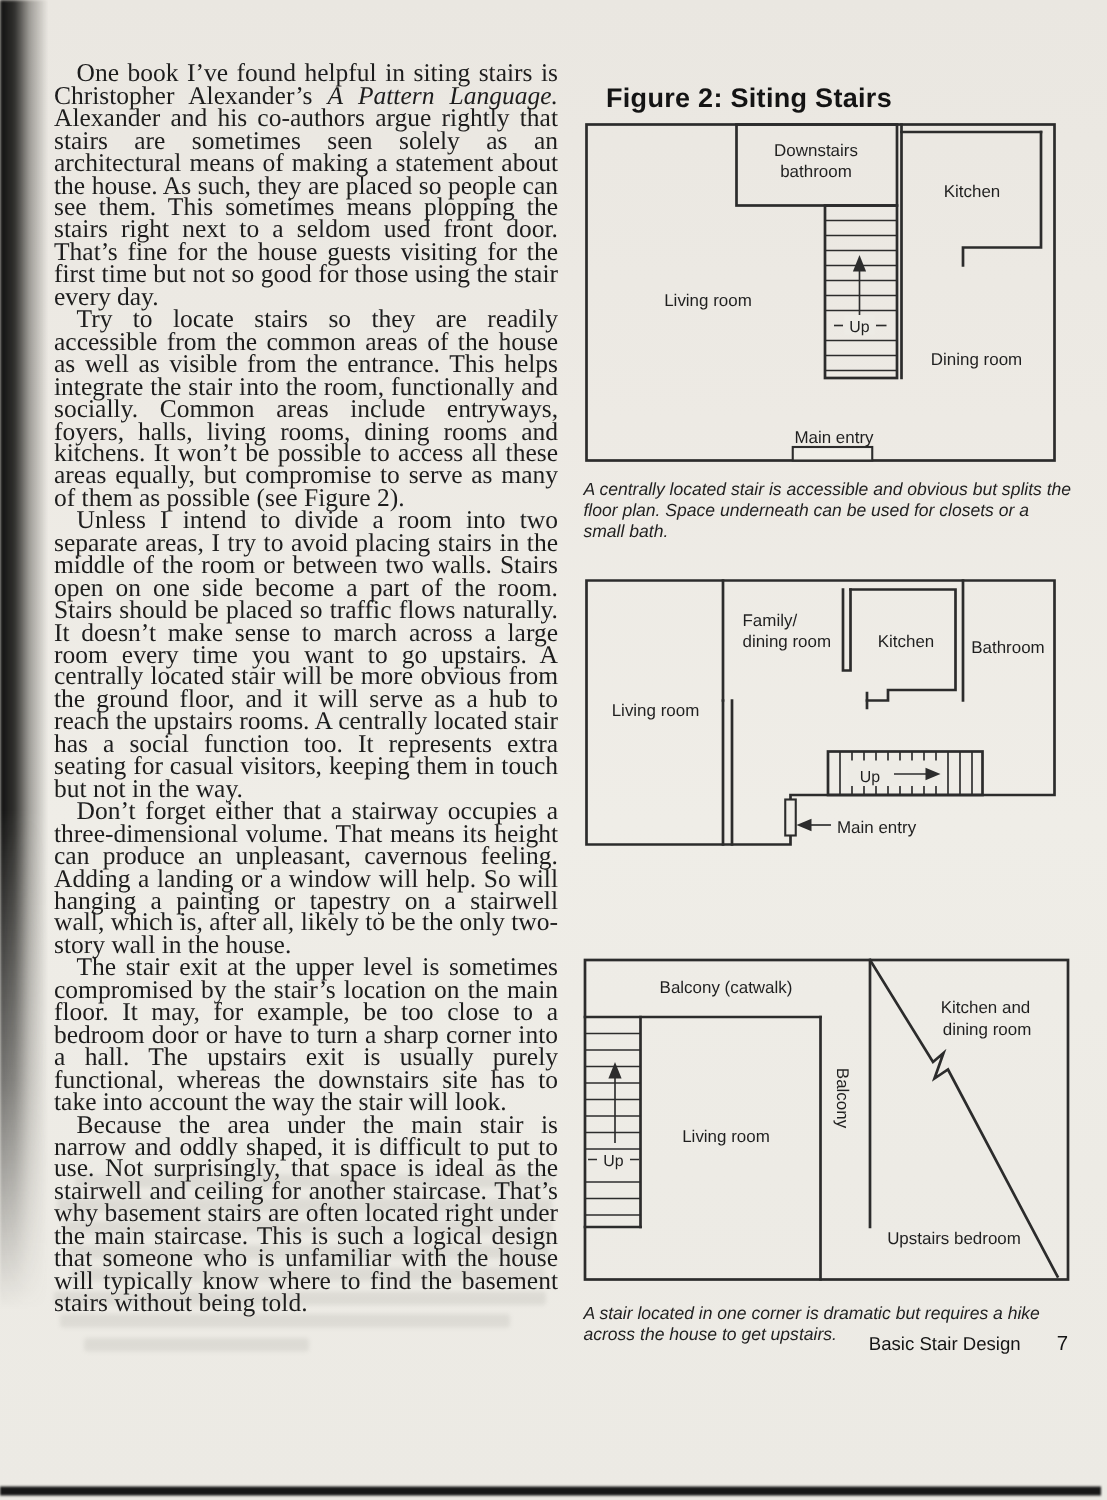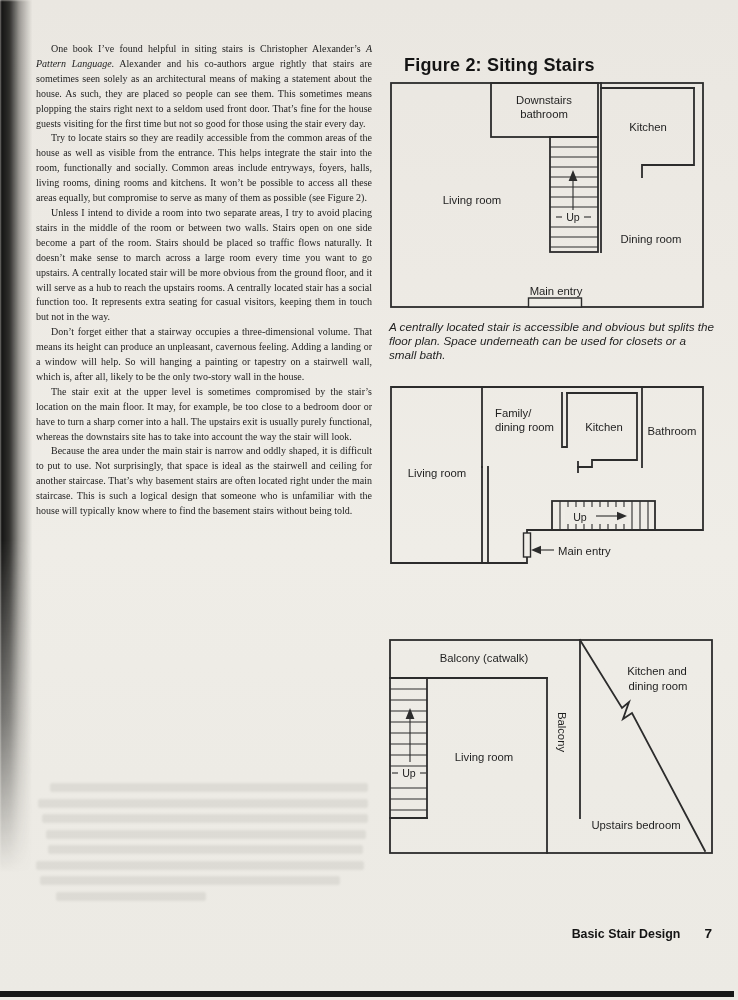--- a/index.html
+++ b/index.html
@@ -16,21 +16,21 @@
     mask-image: linear-gradient(to bottom,#000 0%,#000 60%,rgba(0,0,0,.55) 80%,transparent 97%);
     filter: blur(1px);
   }
   .bottom-edge { position:absolute; left:0; top:991px; width:734px; height:6px; background:#171717; filter:blur(.6px); }
   .ghost { position:absolute; left:32px; top:783px; width:340px; }
   .ghost-line { height:9px; margin-bottom:6.5px; background:#808078; opacity:.14; filter:blur(1.3px); border-radius:2px; }
 
   
   .body-col {
     position:absolute; left:36px; top:42px; width:336px;
-    font-family:"Liberation Serif", serif; font-size:10px; line-height:14.9px;
+    font-family:"Liberation Serif", serif; font-size:17px; line-height:14.9px;
     color:#1d1d1d; text-align:justify;
   }
   .body-col p { margin:0; text-indent:15px; }
   .body-col em { font-style:italic; }
 
   
   .fig-heading {
     position:absolute; left:388px; top:39px; margin:16px;
     font-size:18px; font-weight:bold; color:#141414; letter-spacing:.2px;
   }
@@ -39,22 +39,22 @@
   svg.plan .t  { stroke:#2c2c2c; stroke-width:1.1; fill:none; }
   svg.plan .lbl { font-family:"Liberation Sans", sans-serif; font-size:11.3px; fill:#1f1f1f; }
   svg.plan .paper { fill:#edebe5; stroke:none; }
   svg.plan .door  { fill:#efede7; stroke:#2c2c2c; stroke-width:1.4; }
   svg.plan .ah { fill:#2c2c2c; stroke:none; }
   .caption {
     position:absolute; left:389px; width:326px;
     font-style:italic; font-size:11.7px; line-height:13.8px; color:#1f1f1f;
   }
   .footer {
-    position:absolute; top:926px; right:26px; display:flex; align-items:baseline;
-    font-weight:bold; color:#141414;
+    position:absolute; top:888px; right:26px; display:flex; align-items:baseline;
+    font-weight:normal; color:#141414;
   }
   .footer .title { font-size:12.4px; }
   .footer .num { font-size:13.6px; margin-left:24px; }
 </style>
 </head>
 <body>
 
 <div class="page">
 
   <div class="binding"></div>
@@ -197,19 +197,20 @@
     <line class="t" x1="392" y1="773" x2="398" y2="773"></line>
     <line class="t" x1="420" y1="773" x2="426" y2="773"></line>
     <text class="lbl" x="484" y="662" text-anchor="middle">Balcony (catwalk)</text>
     <text class="lbl" x="657" y="675" text-anchor="middle">Kitchen and</text>
     <text class="lbl" x="658" y="690" text-anchor="middle">dining room</text>
     <text class="lbl" x="562" y="736" text-anchor="middle" transform="rotate(90 562 732)">Balcony</text>
     <text class="lbl" x="484" y="761" text-anchor="middle">Living room</text>
     <text class="lbl" x="409" y="777" text-anchor="middle" style="font-size:10.6px">Up</text>
     <text class="lbl" x="636" y="829" text-anchor="middle">Upstairs bedroom</text>
   </svg>
+  <div class="caption" style="top:869px;">A stair located in one corner is dramatic but requires a hike across the house to get upstairs.</div>
 
   <div class="footer">
     <span class="title">Basic Stair Design</span>
     <span class="num">7</span>
   </div>
 
 </div>
 
 </body></html>

